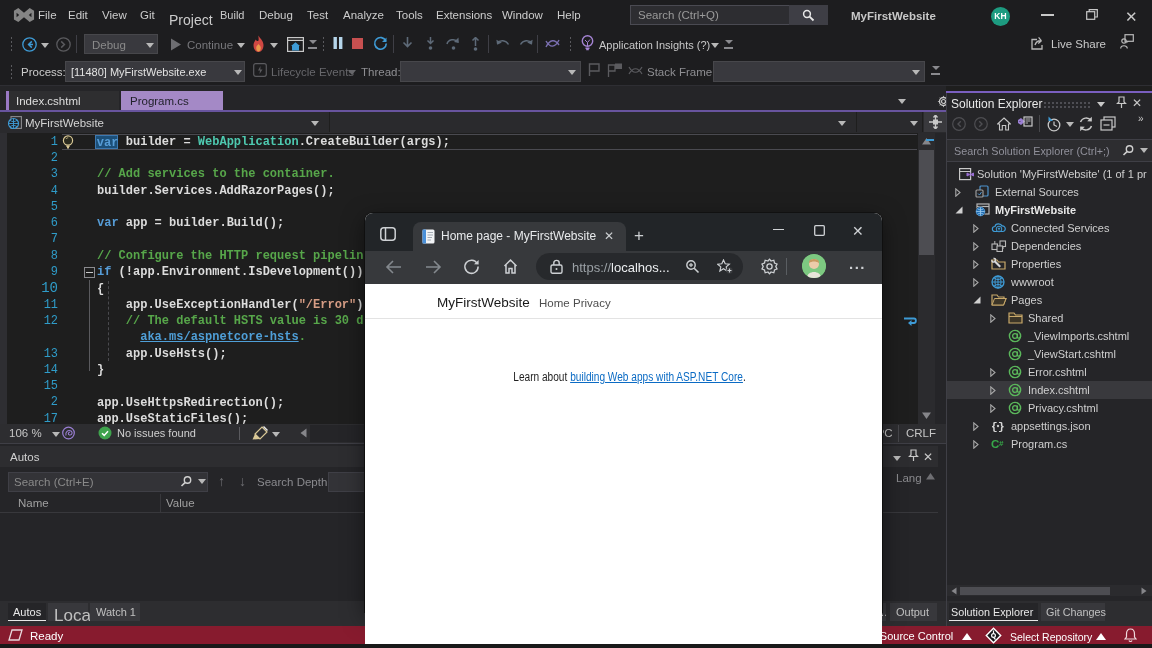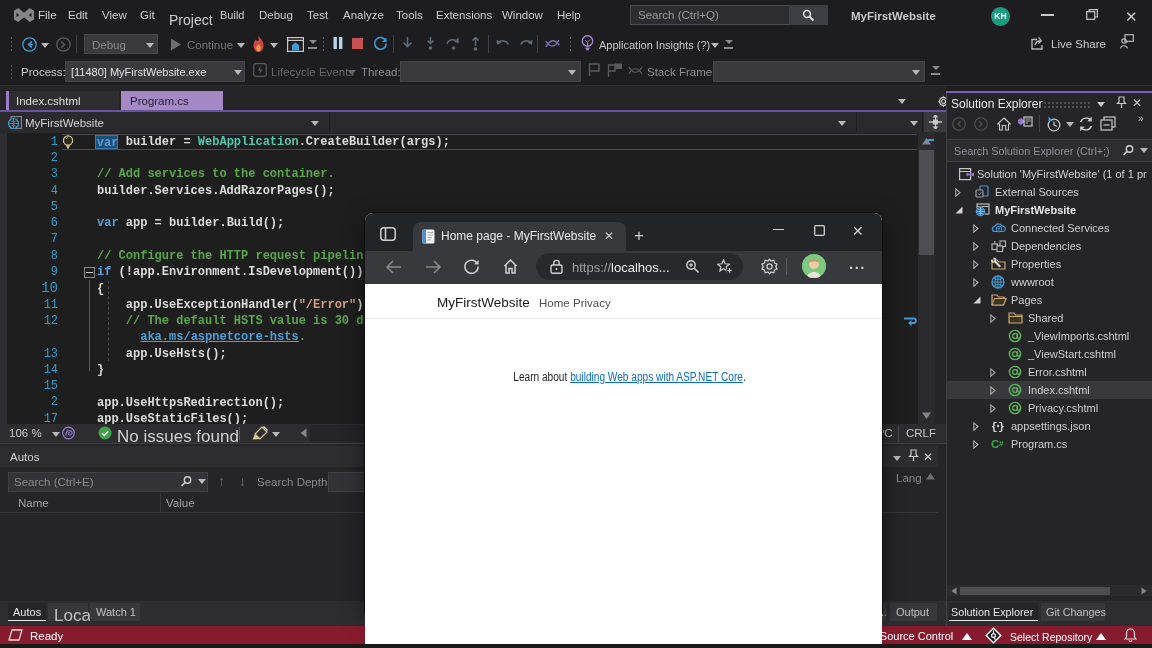--- a/index.html
+++ b/index.html
@@ -358,21 +358,21 @@
       <circle cx="6.5" cy="7" r="5.8" fill="none" stroke="#9a7fd4" stroke-width="1.2"></circle>
       <path d="M4 9.5 C3 6 6 3.5 9 5 C11 6.2 10 9.5 7.5 9 C5.8 8.6 6 6 7.8 6.4" fill="none" stroke="#9a7fd4" stroke-width="1.1"></path>
     </svg>
   </div>
 <div class="a" style="left:98px;top:426px;">
     <svg width="14" height="14" viewBox="0 0 14 14">
       <circle cx="7" cy="7" r="6.5" fill="#3fa34d"></circle>
       <path d="M4 7.2 L6.2 9.4 L10 5.2" fill="none" stroke="#fff" stroke-width="1.5"></path>
     </svg>
   </div>
-<div class="a" style="left:117px;top:427px;font-size:17px;color:#d0d0d0;">No issues found</div>
+<div class="a" style="left:117px;top:427px;font-size:11px;color:#d0d0d0;">No issues found</div>
 <div class="a" style="left:239px;top:427px;width:1px;height:13px;background:#5a5a5e;"></div>
 <div class="a" style="left:252px;top:426px;">
     <svg width="16" height="14" viewBox="0 0 16 14">
       <path d="M10 1 L15 6 L8 13 L3 8 Z" fill="none" stroke="#d9c896" stroke-width="1.2"></path>
       <path d="M3 8 L0.5 13.5 L8 13" fill="#d9c896"></path>
       <path d="M11.5 0.5 L15.5 4.5" stroke="#e8e8e8" stroke-width="1.4"></path>
     </svg>
   </div>
 <div class="a caret" style="left:272px;top:432px;"></div>
 <div class="a" style="left:299px;top:428px;">

